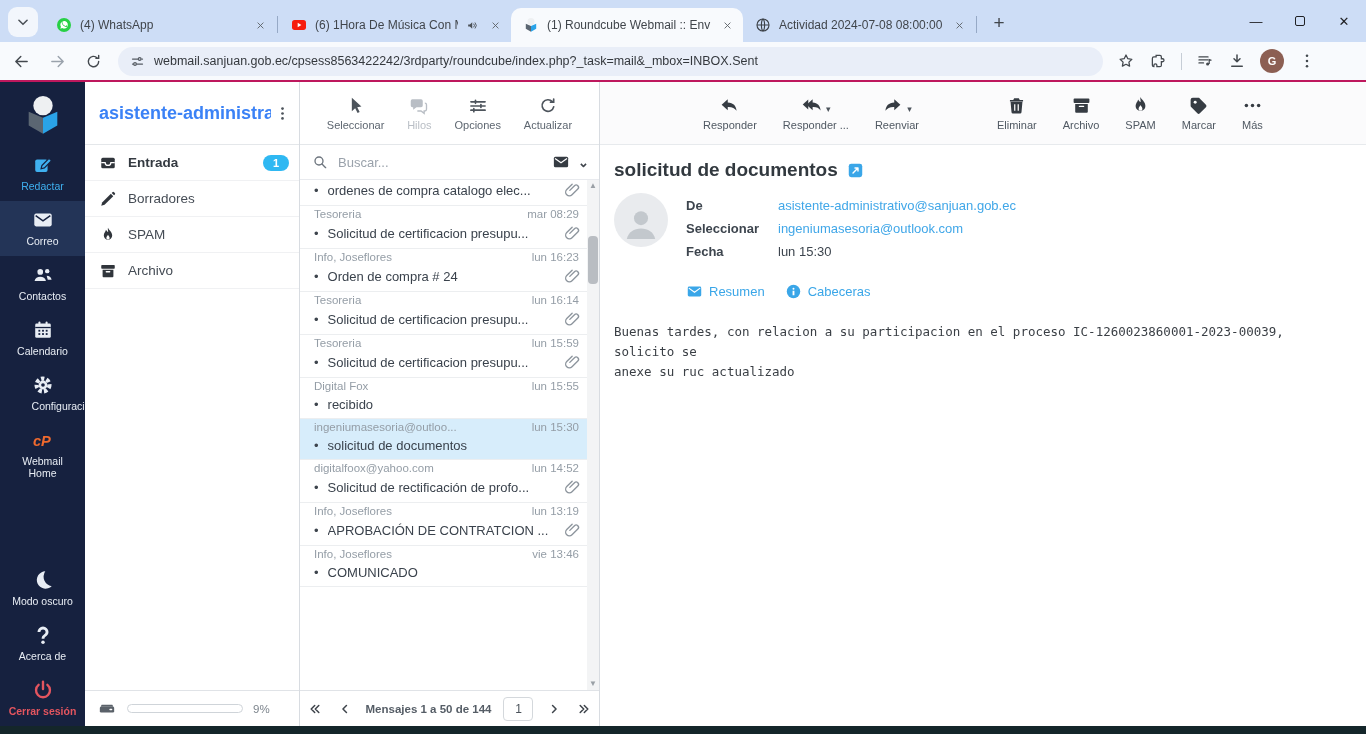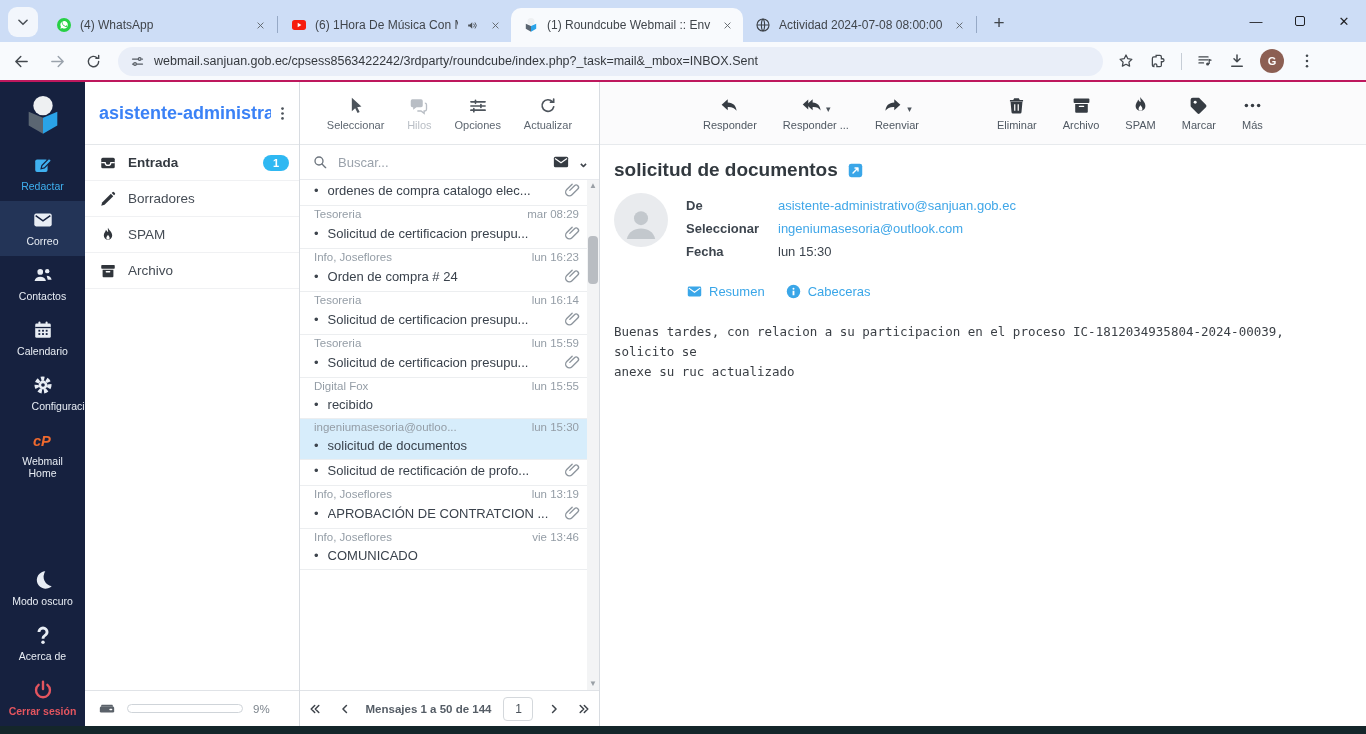--- a/index.html
+++ b/index.html
@@ -593,20 +593,24 @@
             <div class="m-line1">
               <span>ingeniumasesoria@outloo...</span>
               <span>lun 15:30</span>
             </div>
             <div class="m-line2" style="padding: 2px 6px 6px 14px;">
               <span class="m-dot">•</span>
               <span class="m-subj">solicitud de documentos</span>
             </div>
           </div>
           <div class="msg-row" style="padding: 0px;">
+            <div class="m-line1">
+              <span>digitalfoox@yahoo.com</span>
+              <span>lun 14:52</span>
+            </div>
             <div class="m-line2" style="padding: 2px 6px 6px 14px;">
               <span class="m-dot">•</span>
               <span class="m-subj">Solicitud de rectificación de profo...</span>
               <span class="m-clip">
                 <svg viewBox="0 0 24 24" fill="none" stroke="currentColor" stroke-width="1.9" stroke-linecap="round">
                   <path d="M8.2 11.8l6.6-6.6a3.3 3.3 0 0 1 4.7 4.7l-8.2 8.2a5.2 5.2 0 0 1-7.4-7.4l7.6-7.6"></path>
                 </svg>
               </span>
             </div>
           </div>
@@ -809,20 +813,20 @@
                     <svg viewBox="0 0 24 24">
                       <circle cx="12" cy="12" r="9.5" fill="currentColor"></circle>
                       <path d="M12 6.8a1.4 1.4 0 1 1 0 2.8 1.4 1.4 0 0 1 0-2.8zM10.7 11h2.6v6.3h-2.6z" fill="#fff"></path>
                     </svg>
                   </span>
                   <span>Cabeceras</span>
                 </span>
               </div>
             </div>
         </div>
-        <pre class="mail-text">Buenas tardes, con relacion a su participacion en el proceso IC-1812034935804-2024-00039, solicito se
+        <pre class="mail-text">Buenas tardes, con relacion a su participacion en el proceso IC-1260023860001-2023-00039, solicito se
 anexe su ruc actualizado</pre>
       </div>
     </section>
   </div>
 
   <div class="bottom-strip"></div>
 </div>
 
 </body></html>

